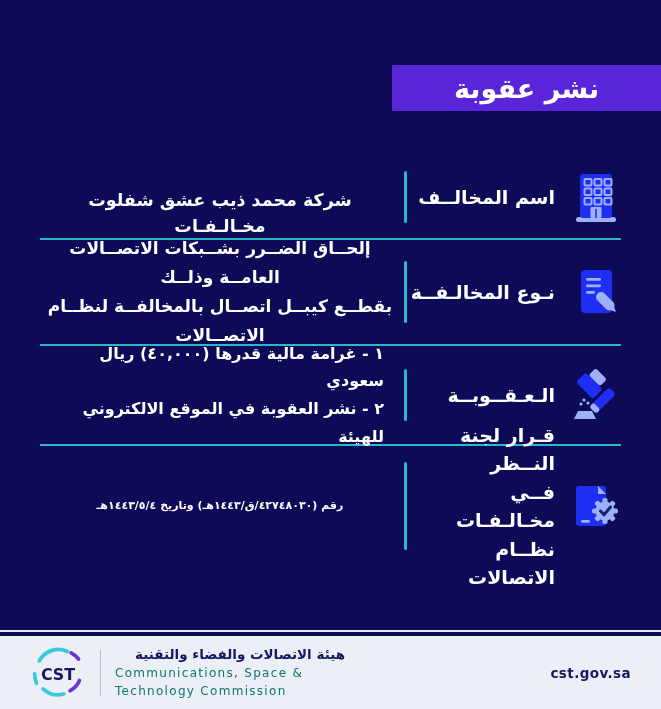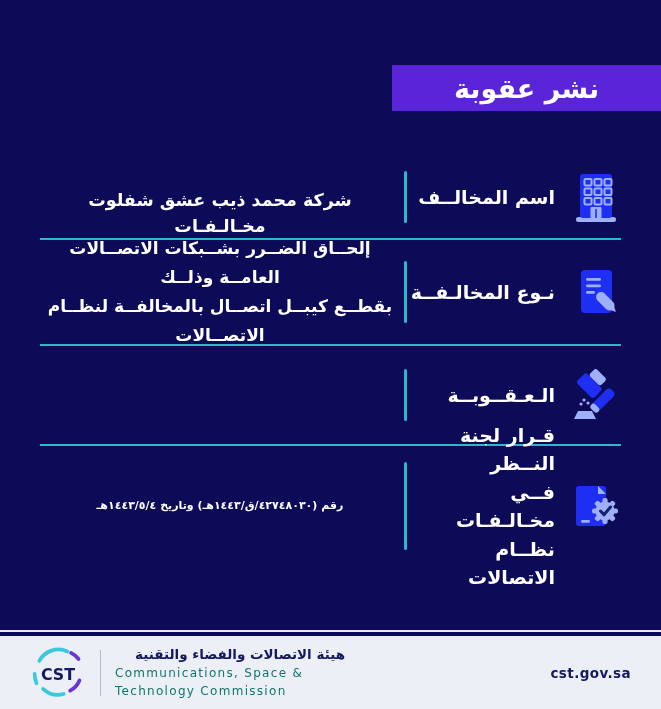--- a/index.html
+++ b/index.html
@@ -135,20 +135,24 @@
           </g>
           <path d="M6,52 L28,52 L24,44 L10,44 Z" fill="#9fb0fb"></path>
         </svg>
       </div>
       <div class="label-cell">
         <div>الـعـقــوبــة</div>
         <div></div>
         <div></div>
       </div>
       <div class="vbar"></div>
+      <div class="content-cell">
+        <div>١ -  غرامة مالية قدرها (٤٠,٠٠٠) ريال سعودي</div>
+        <div>٢ - نشر العقوبة في الموقع الالكتروني للهيئة</div>
+      </div>
     </div>
     <div class="hdiv"></div>
 
     <div class="row row-4">
       <div class="icon-cell">
         <svg width="56" height="56" viewBox="0 0 56 56">
           <rect x="8" y="8" width="30" height="40" rx="3" fill="#1e2ef2"></rect>
           <path d="M30,8 L38,16 L30,16 Z" fill="#9fb0fb"></path>
           <rect x="13" y="42" width="9" height="2.8" rx="1.4" fill="#9fb0fb"></rect>
           <g transform="translate(37 33)">

